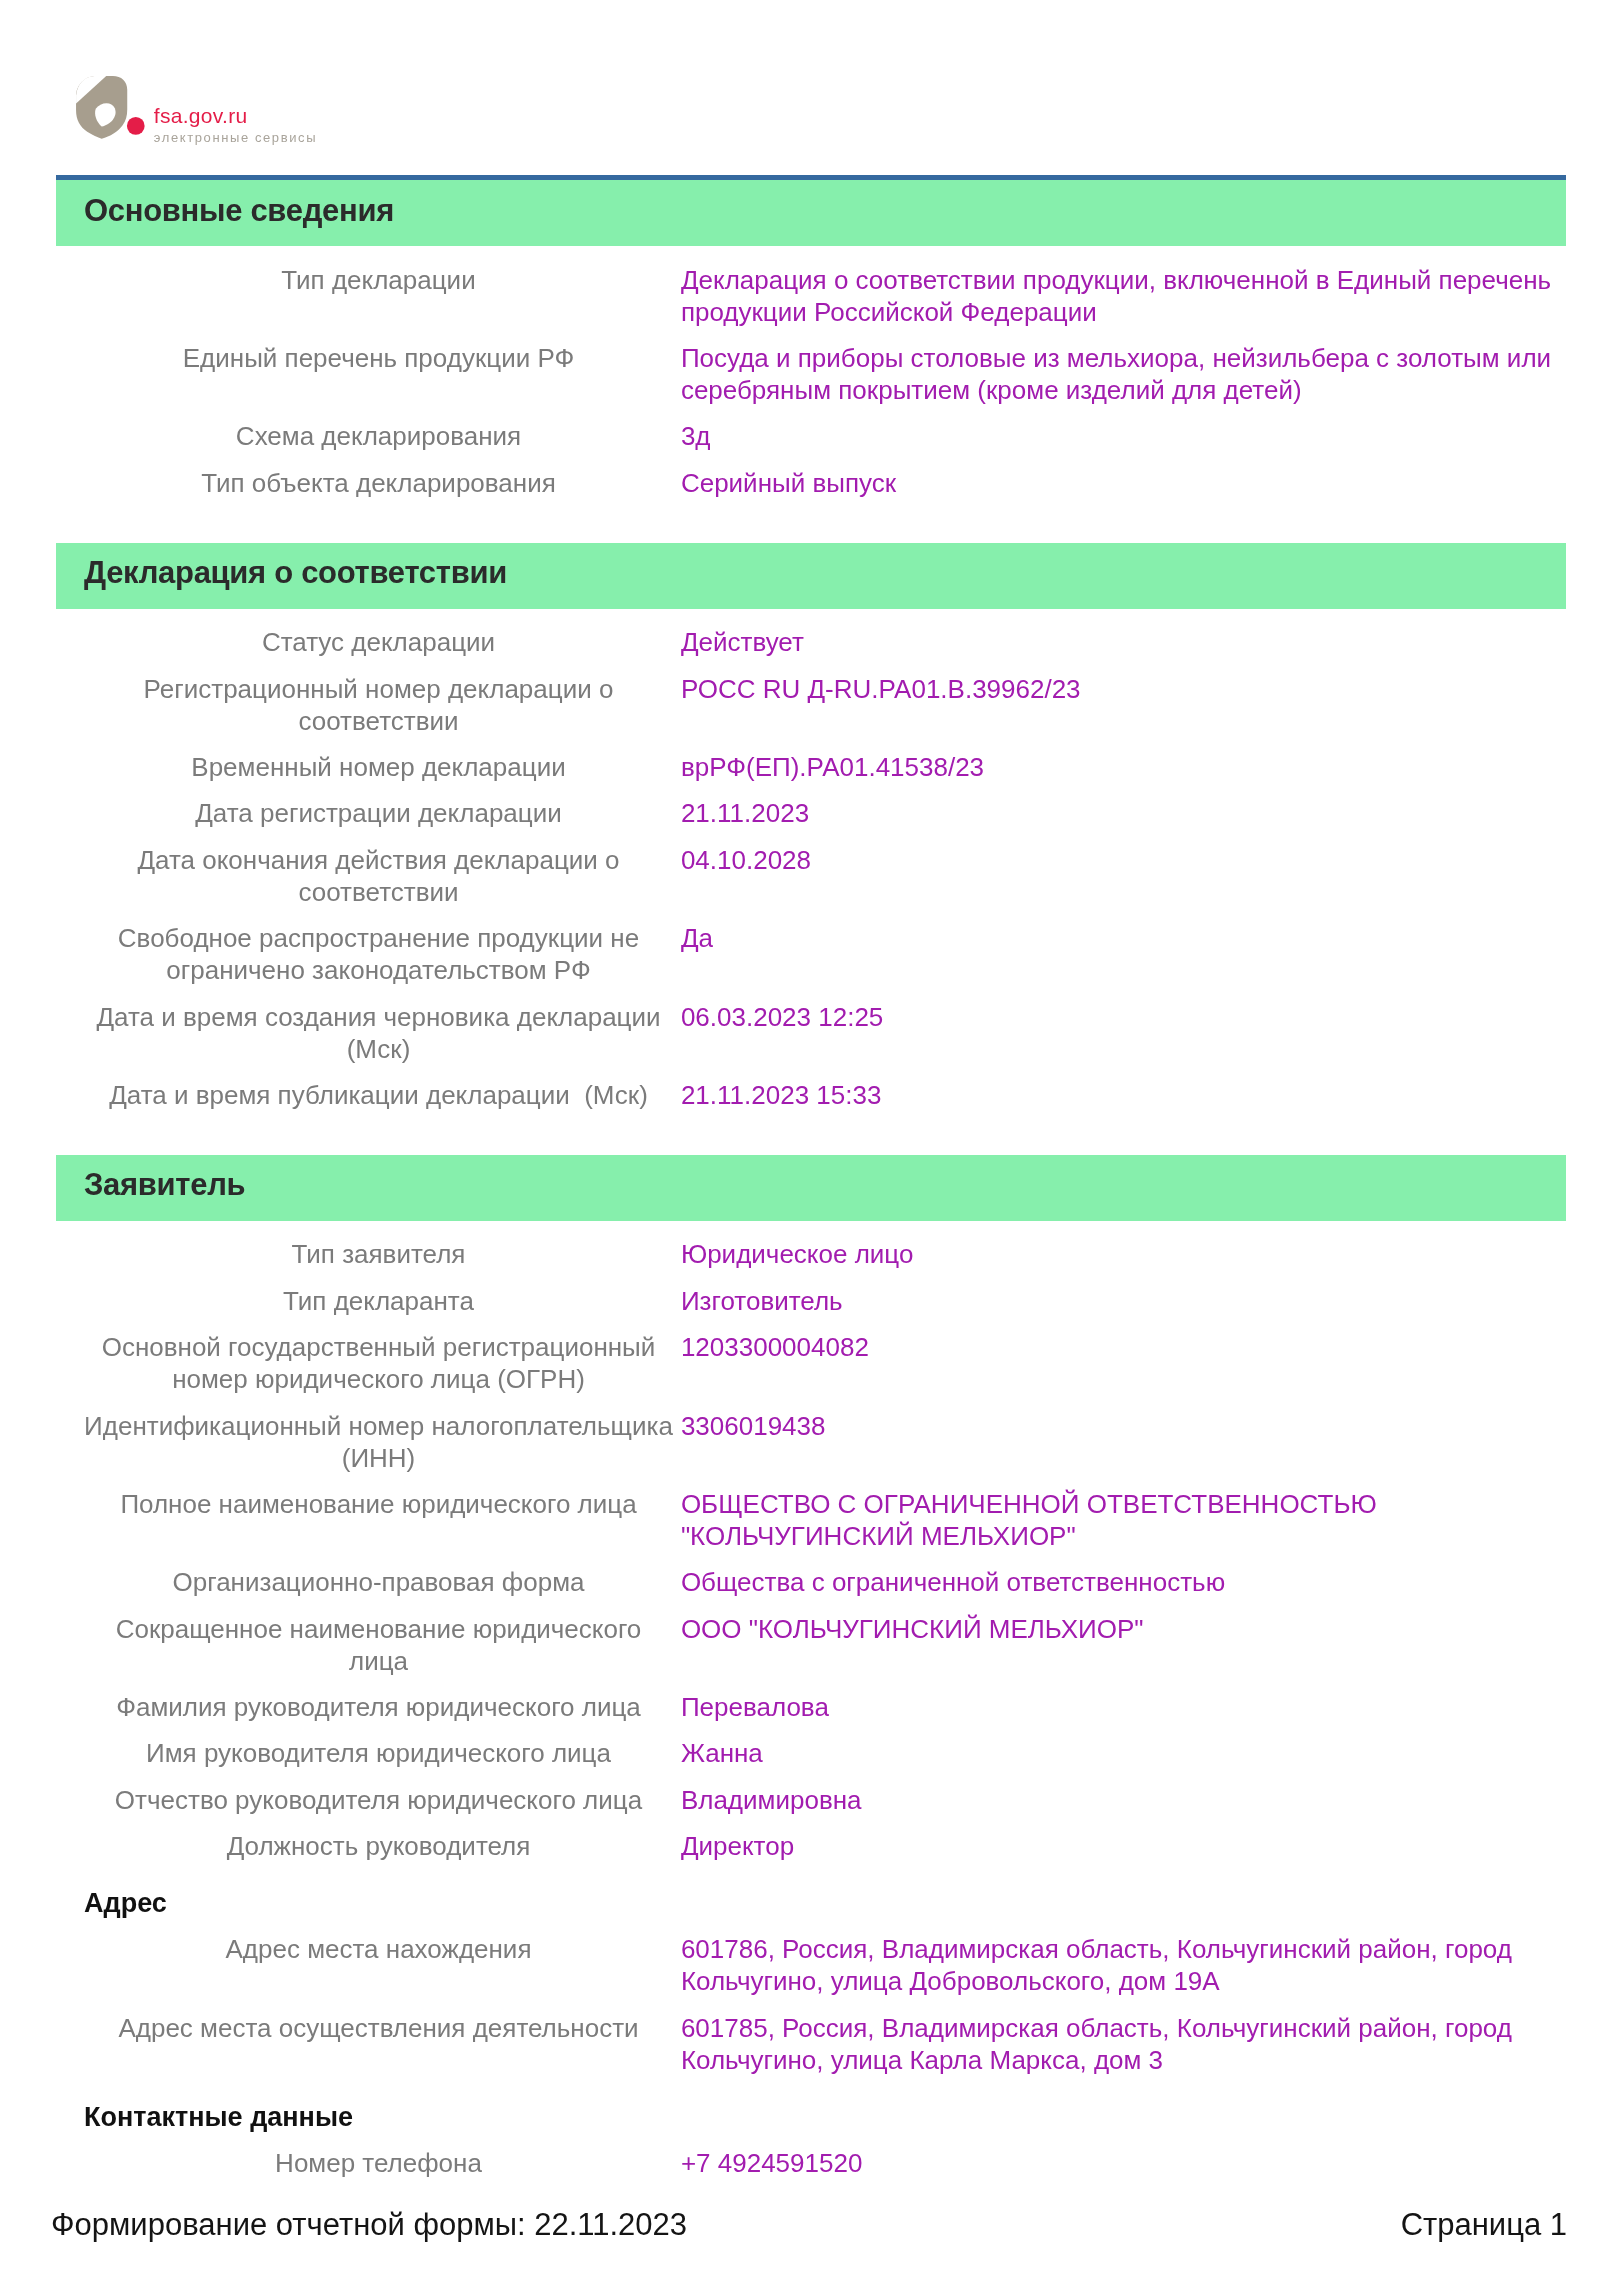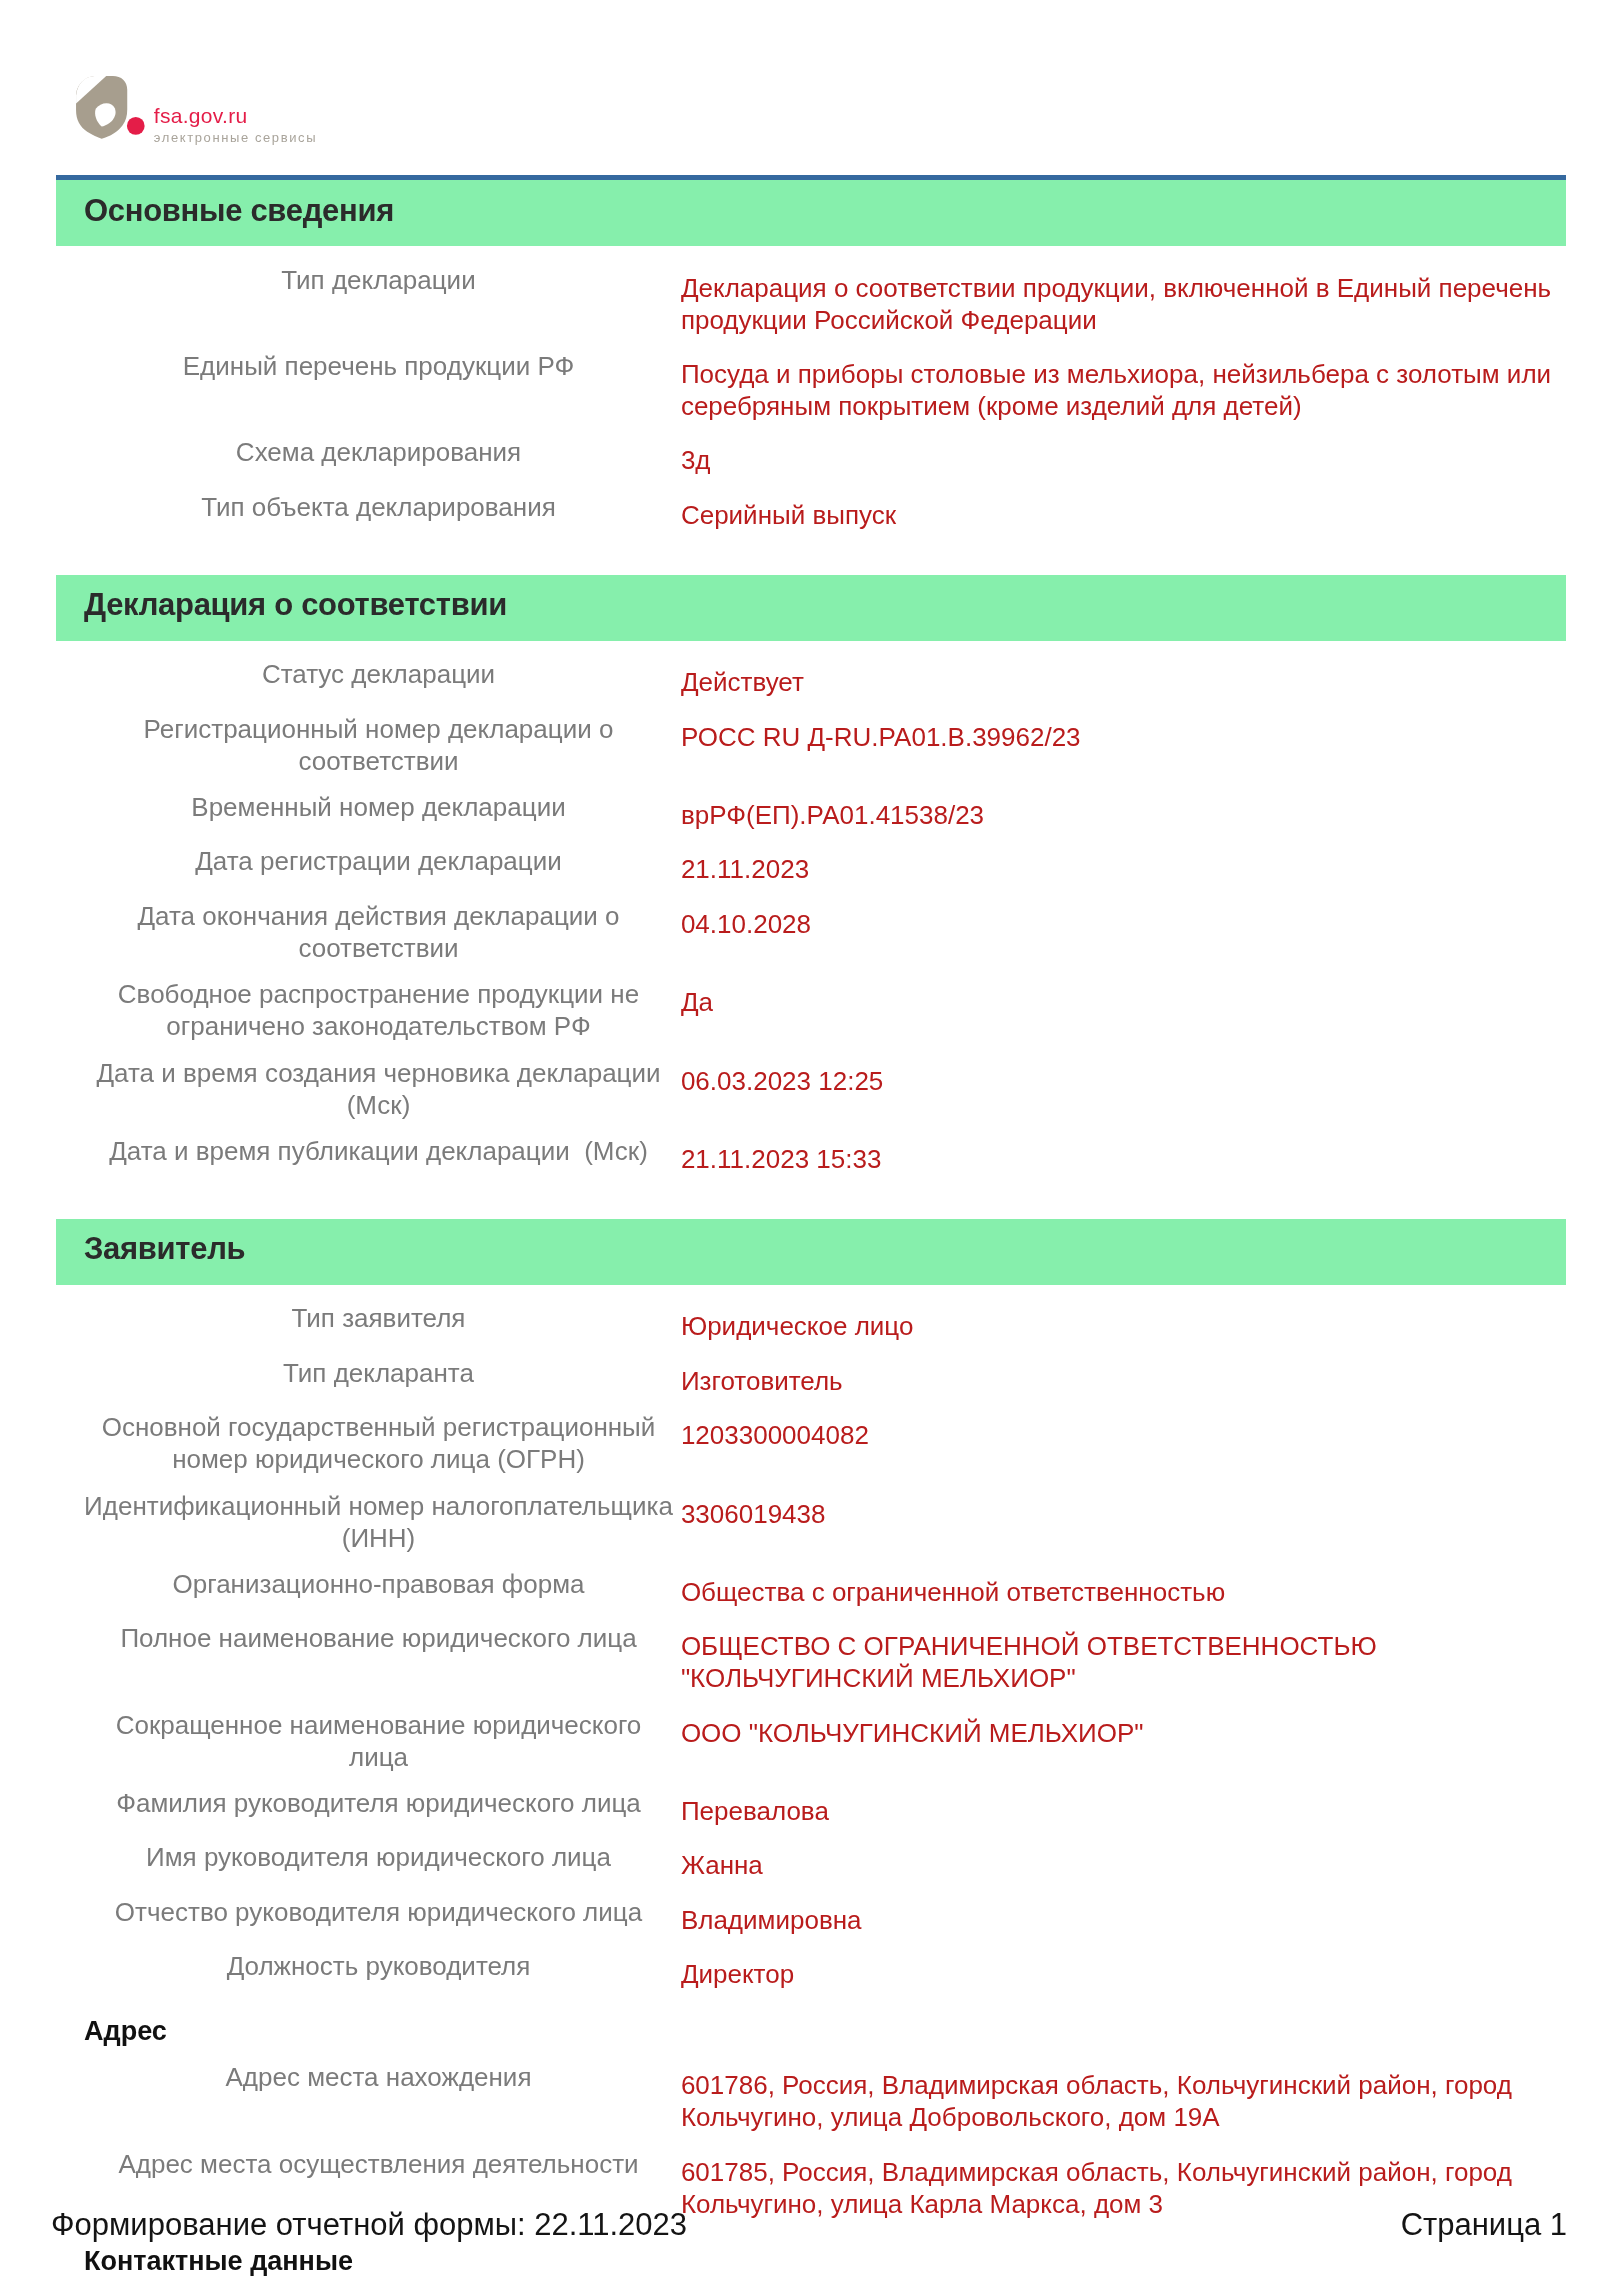--- a/index.html
+++ b/index.html
@@ -28,21 +28,21 @@
   }
   
   .sec{margin-top:5.2px;}
   .sec + .sec{margin-top:37px;}
   .sec-bar{background:#86efac;padding:14.4px 26px 18.3px 28px;}
   .sec.first .sec-bar{border-top:5.9px solid #35699f;}
   .sec-title{font-size:31px;font-weight:bold;color:#2b2b2b;letter-spacing:-0.3px;line-height:32px;}
   .rows{margin-top:10.5px;}
   .row{display:flex;padding:7.2px 0 7.2px 28px;line-height:32px;}
   .lbl{width:589px;flex:none;color:#7b7b7b;white-space:pre-wrap;text-align:center;}
-  .val{flex:1;margin-left:7.9px;color:#b91c1c;white-space:pre-wrap;margin-top:8px;}
+  .val{flex:1;margin-left:7.9px;color:#a21caf;white-space:pre-wrap;}
   .subhead{font-weight:bold;font-size:27px;line-height:32px;color:#111111;
            padding:7.2px 0 7.2px 28px;margin-top:10.5px;}
   
   .report-footer{
     position:absolute;left:51px;right:55px;top:2209px;
     display:flex;justify-content:space-between;
     font-size:31px;color:#141414;line-height:32px;
   }
 </style>
 </head>
@@ -159,27 +159,27 @@
     <div class="lbl">Основной государственный регистрационный номер юридического лица (ОГРН)</div>
     <div class="val">1203300004082</div>
   </div>
 
   <div class="row">
     <div class="lbl">Идентификационный номер налогоплательщика (ИНН)</div>
     <div class="val">3306019438</div>
   </div>
 
   <div class="row">
+    <div class="lbl">Полное наименование юридического лица</div>
+    <div class="val">ОБЩЕСТВО С ОГРАНИЧЕННОЙ ОТВЕТСТВЕННОСТЬЮ "КОЛЬЧУГИНСКИЙ МЕЛЬХИОР"</div>
+  </div>
+
+  <div class="row">
     <div class="lbl">Организационно-правовая форма</div>
     <div class="val">Общества с ограниченной ответственностью</div>
-  </div>
-
-  <div class="row">
-    <div class="lbl">Полное наименование юридического лица</div>
-    <div class="val">ОБЩЕСТВО С ОГРАНИЧЕННОЙ ОТВЕТСТВЕННОСТЬЮ "КОЛЬЧУГИНСКИЙ МЕЛЬХИОР"</div>
   </div>
 
   <div class="row">
     <div class="lbl">Сокращенное наименование юридического лица</div>
     <div class="val">ООО "КОЛЬЧУГИНСКИЙ МЕЛЬХИОР"</div>
   </div>
 
   <div class="row">
     <div class="lbl">Фамилия руководителя юридического лица</div>
     <div class="val">Перевалова</div>

